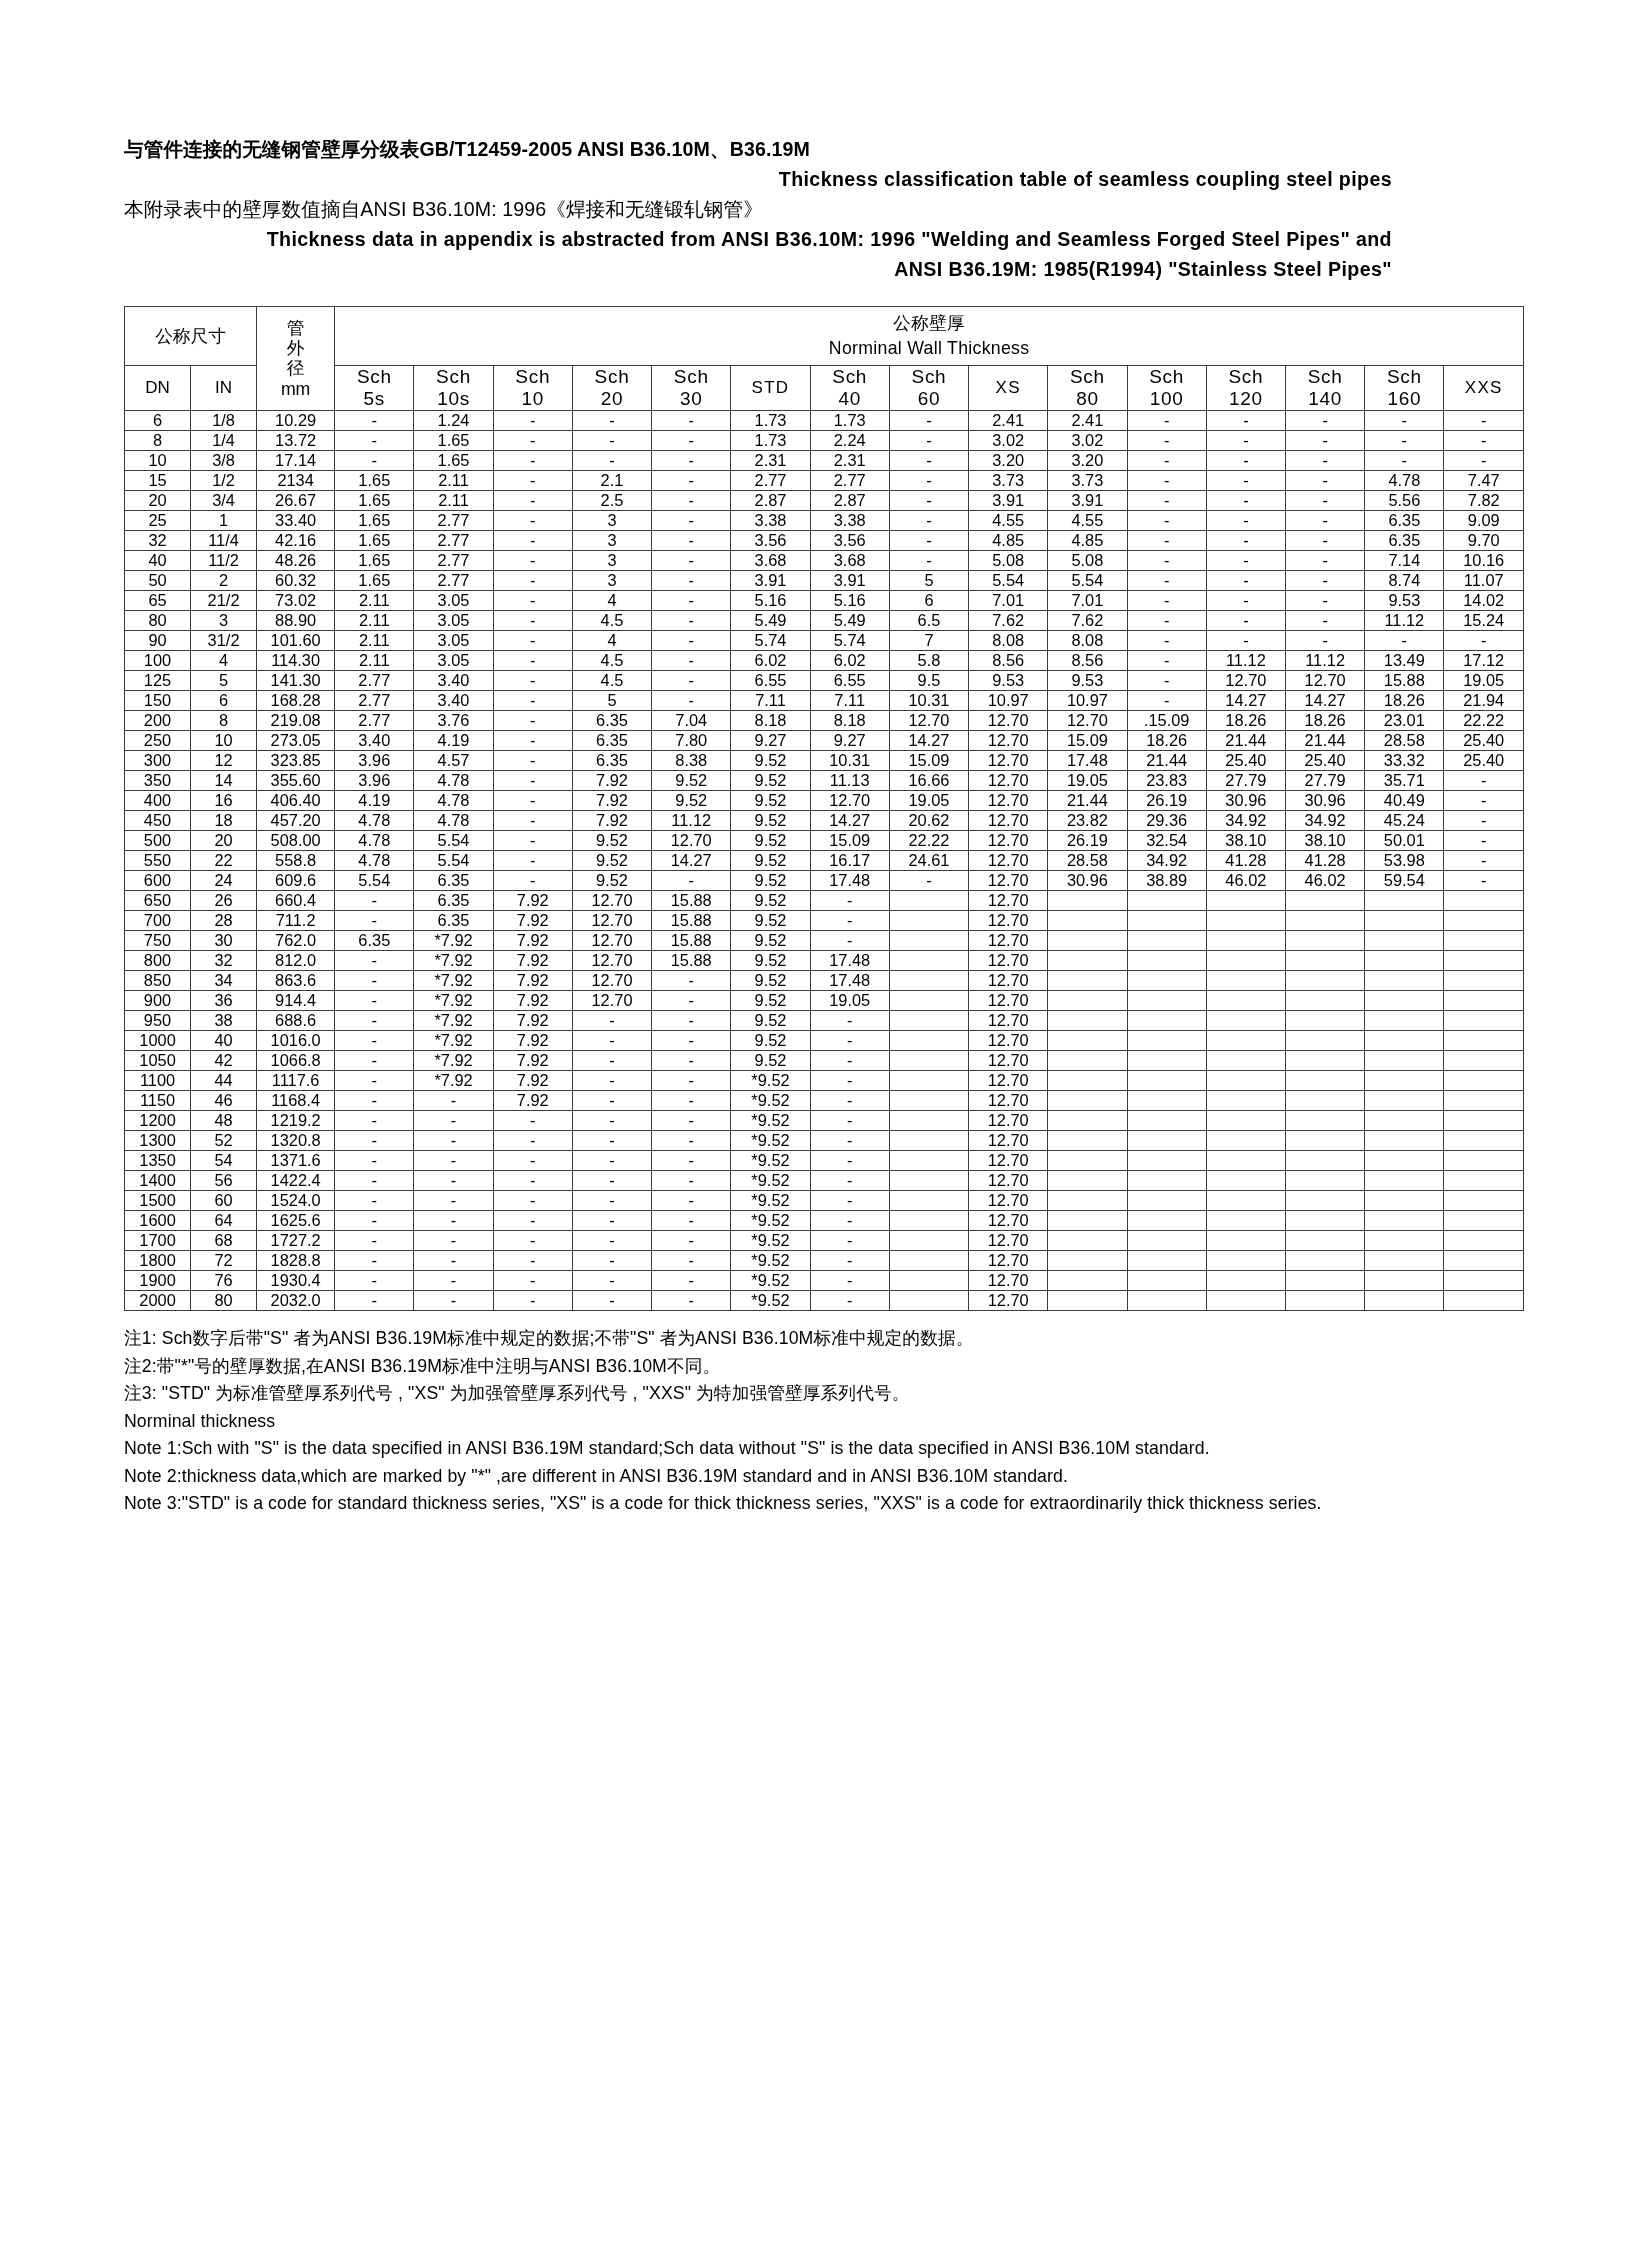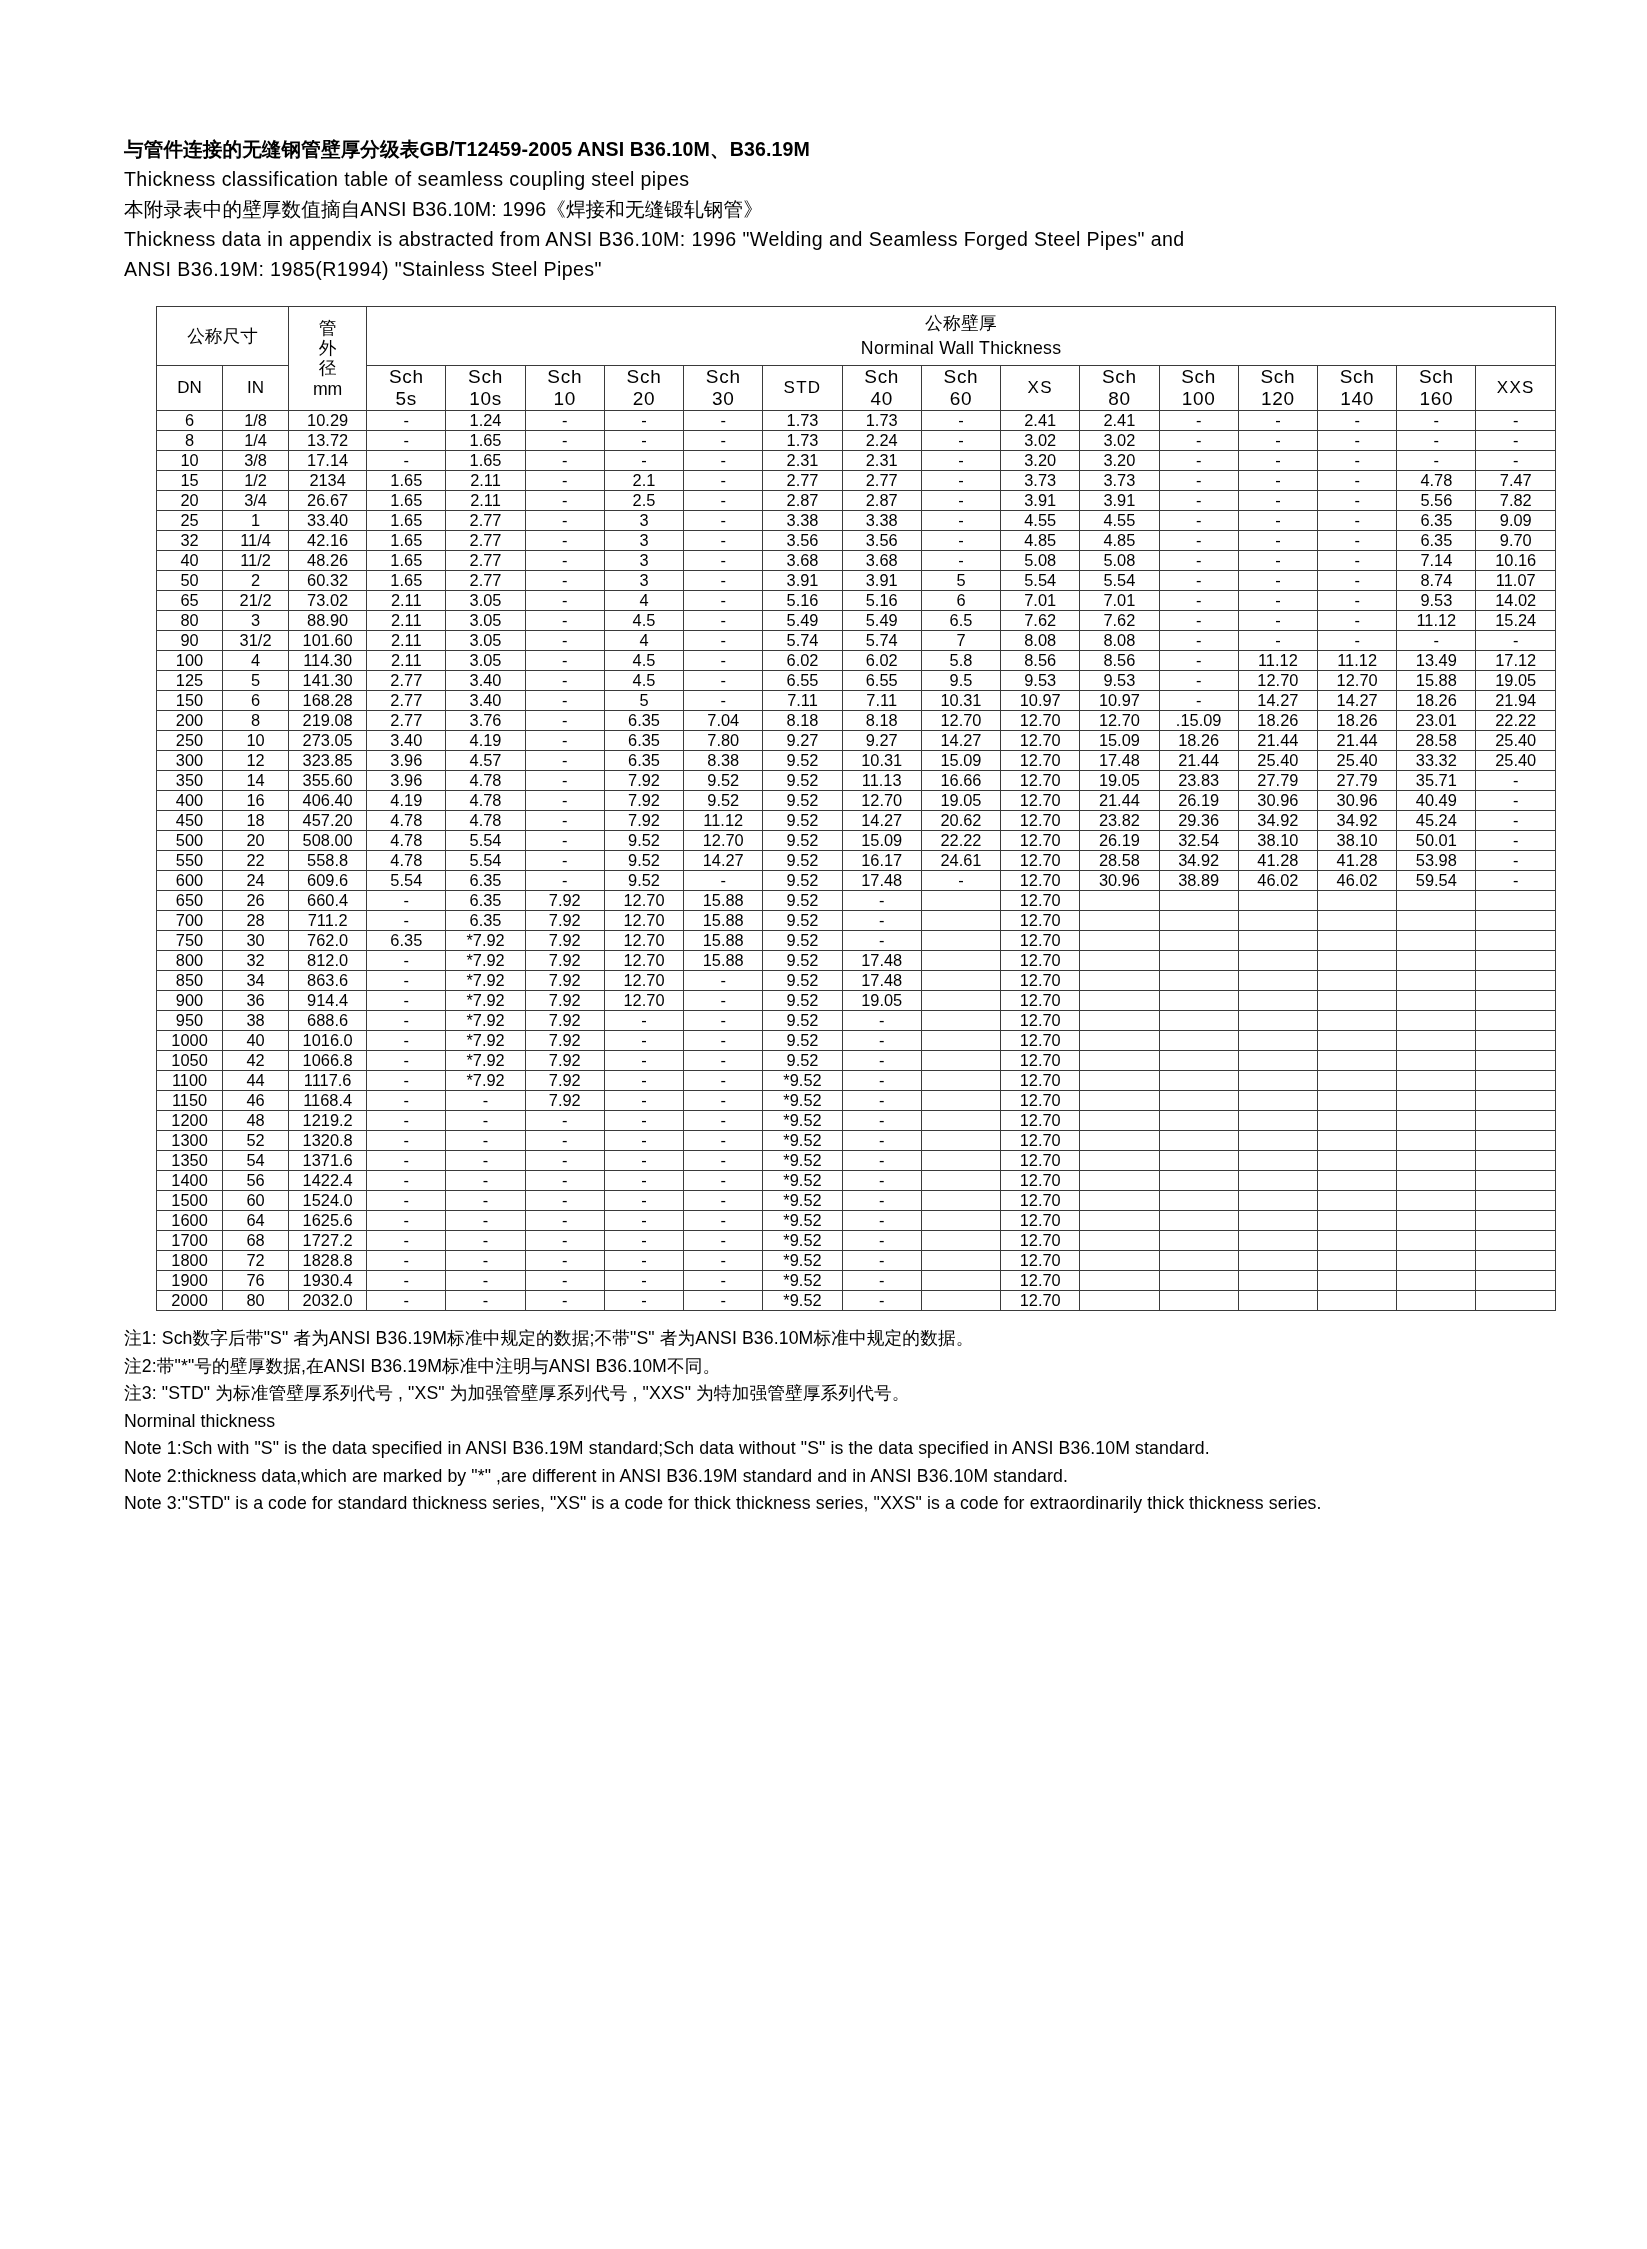--- a/index.html
+++ b/index.html
@@ -18,29 +18,28 @@
   
   .head-block { margin-bottom:22px; }
   .head-line {
     font-size:19.6px;
     line-height:30px;
     letter-spacing:0.1px;
     white-space:nowrap;
   }
   .head-line.bold { font-weight:bold; }
   .head-line .b { font-weight:normal; }
-  .head-line.light { font-weight:normal; letter-spacing:0.4px; }
+  .head-line.light { font-weight:bold; letter-spacing:0.4px;text-align:right; }
 
   
   table.pipes {
     border-collapse:collapse;
     width:1400px;
     table-layout:fixed;
     font-size:15.7px;
-    margin-left:32px;
   }
   table.pipes th, table.pipes td {
     border:0.7px solid #3a3a3a;
     text-align:center;
     vertical-align:middle;
     padding:0;
     line-height:1.15;
   }
   .hdr-top th {
     height:58px;

